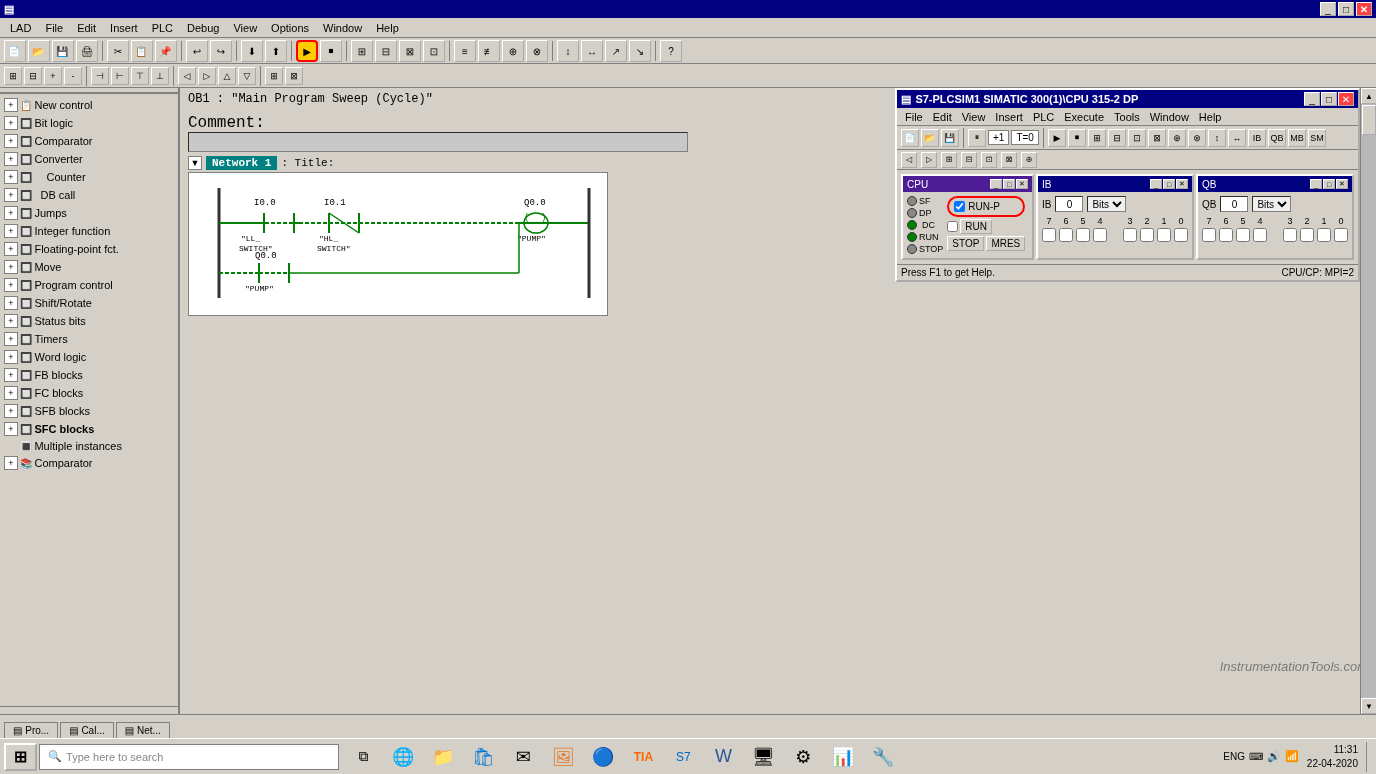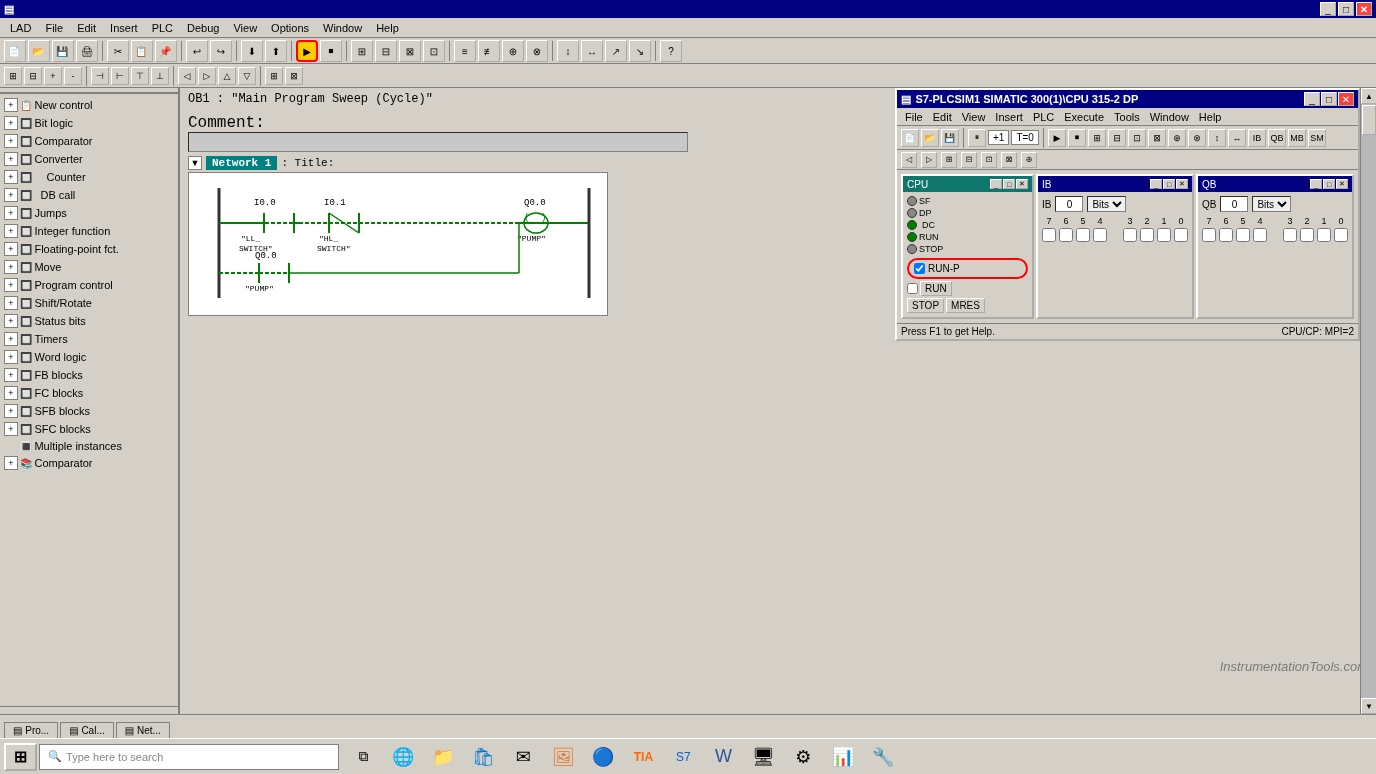--- a/index.html
+++ b/index.html
@@ -259,21 +259,21 @@
       <span style="margin-left:2px;">FC blocks</span>
     </div>
     <div class="sidebar-item">
       <span class="tree-expand">+</span>
       <span style="font-size:10px;">🔲</span>
       <span style="margin-left:2px;">SFB blocks</span>
     </div>
     <div class="sidebar-item">
       <span class="tree-expand">+</span>
       <span style="font-size:10px;">🔲</span>
-      <span style="margin-left:2px;">SFC blocks</span>
+      <span style="margin-left:2px;font-weight:bold;">SFC blocks</span>
     </div>
     <div class="sidebar-item">
       <span style="width:16px; display:inline-block;"></span>
       <span style="font-size:10px;">🔳</span>
       <span style="margin-left:2px;">Multiple instances</span>
     </div>
     <div class="sidebar-item">
       <span class="tree-expand">+</span>
       <span style="font-size:10px;">📚</span>
       <span style="margin-left:2px;">Comparator</span>
@@ -415,29 +415,29 @@
         <button class="tb-btn" style="width:16px;height:16px;font-size:8px;">⊞</button>
         <button class="tb-btn" style="width:16px;height:16px;font-size:8px;">⊟</button>
         <button class="tb-btn" style="width:16px;height:16px;font-size:8px;">⊡</button>
         <button class="tb-btn" style="width:16px;height:16px;font-size:8px;">⊠</button>
         <button class="tb-btn" style="width:16px;height:16px;font-size:8px;">⊕</button>
       </div>
 
       <div style="display:flex; flex-direction:row; gap:2px; padding:4px; background:#d4d0c8;">
 
         <div style="border:2px outset #fff; background:#d4d0c8; width:135px;">
-          <div style="background:#0f766e;color:white;height:16px;display:flex;align-items:center;justify-content:space-between;padding:0 4px;font-size:10px;">
+          <div style="background:#4c1d95;color:white;height:16px;display:flex;align-items:center;justify-content:space-between;padding:0 4px;font-size:10px;">
             <span>CPU</span>
             <div style="display:flex;gap:1px;">
               <button class="title-btn" style="width:12px;height:10px;font-size:7px;">_</button>
               <button class="title-btn" style="width:12px;height:10px;font-size:7px;">□</button>
               <button class="title-btn" style="width:12px;height:10px;font-size:7px;">✕</button>
             </div>
           </div>
-          <div style="padding:4px; display:flex; flex-direction:column; gap:4px;">
+          <div style="padding:4px; display:flex; gap:4px;">
 
             <div style="display:flex;flex-direction:column;gap:2px;">
               <div style="display:flex;align-items:center;gap:2px;">
                 <div class="status-led led-off"></div>
                 <span style="font-size:9px;">SF</span>
               </div>
               <div style="display:flex;align-items:center;gap:2px;">
                 <div class="status-led led-off"></div>
                 <span style="font-size:9px;">DP</span>
               </div>
@@ -622,13 +622,26 @@
     <div class="taskbar-icon" style="color:#e87722;">🖼</div>
     <div class="taskbar-icon">🔵</div>
     <div class="taskbar-icon" style="font-size:12px;font-weight:bold;color:#ff6600;">TIA</div>
     <div class="taskbar-icon" style="font-size:12px;color:#0066cc;">S7</div>
     <div class="taskbar-icon" style="color:#2b5797;">W</div>
     <div class="taskbar-icon">🖥</div>
     <div class="taskbar-icon">⚙</div>
     <div class="taskbar-icon">📊</div>
     <div class="taskbar-icon">🔧</div>
   </div>
+  <div class="taskbar-right">
+    <div class="sys-tray">
+      <span style="font-size:10px;">ENG</span>
+      <span style="font-size:10px;">⌨</span>
+      <span>🔊</span>
+      <span>📶</span>
+    </div>
+    <div class="taskbar-clock">
+      <div>11:31</div>
+      <div>22-04-2020</div>
+    </div>
+    <div style="width:6px;height:30px;border-left:1px solid #888;cursor:pointer;"></div>
+  </div>
 </div>
 
 </body></html>

